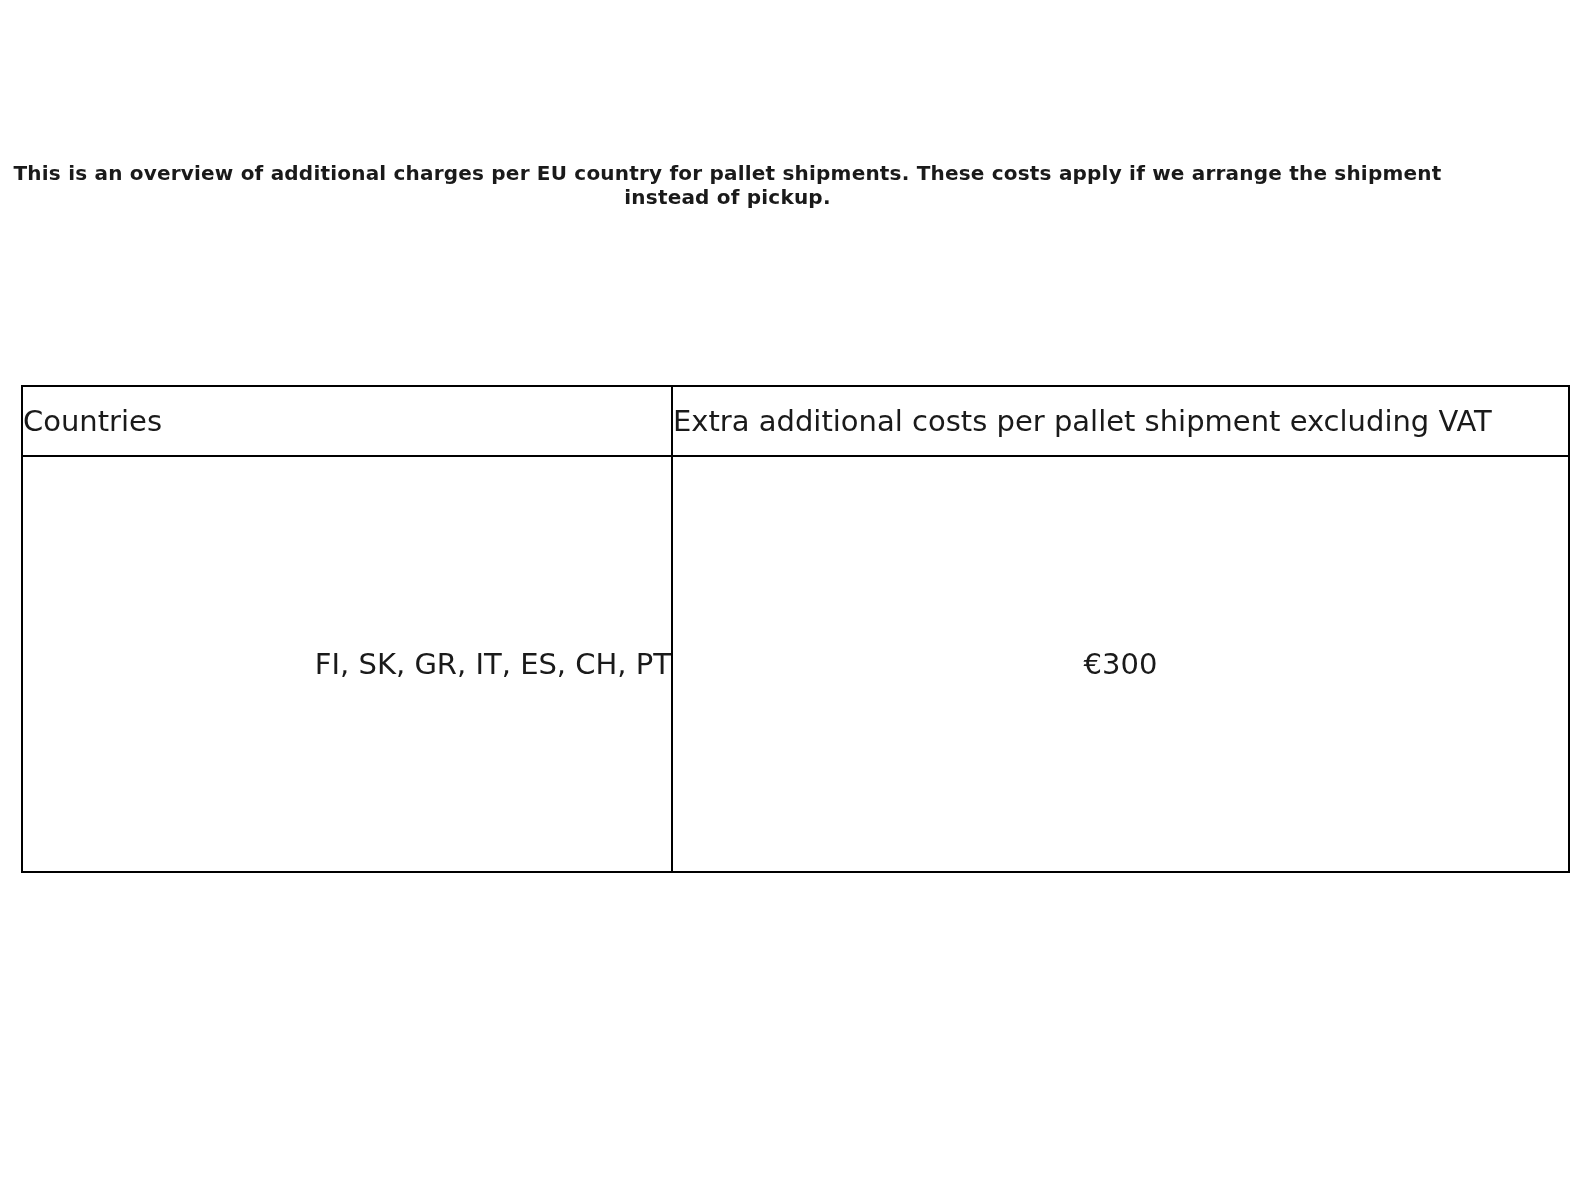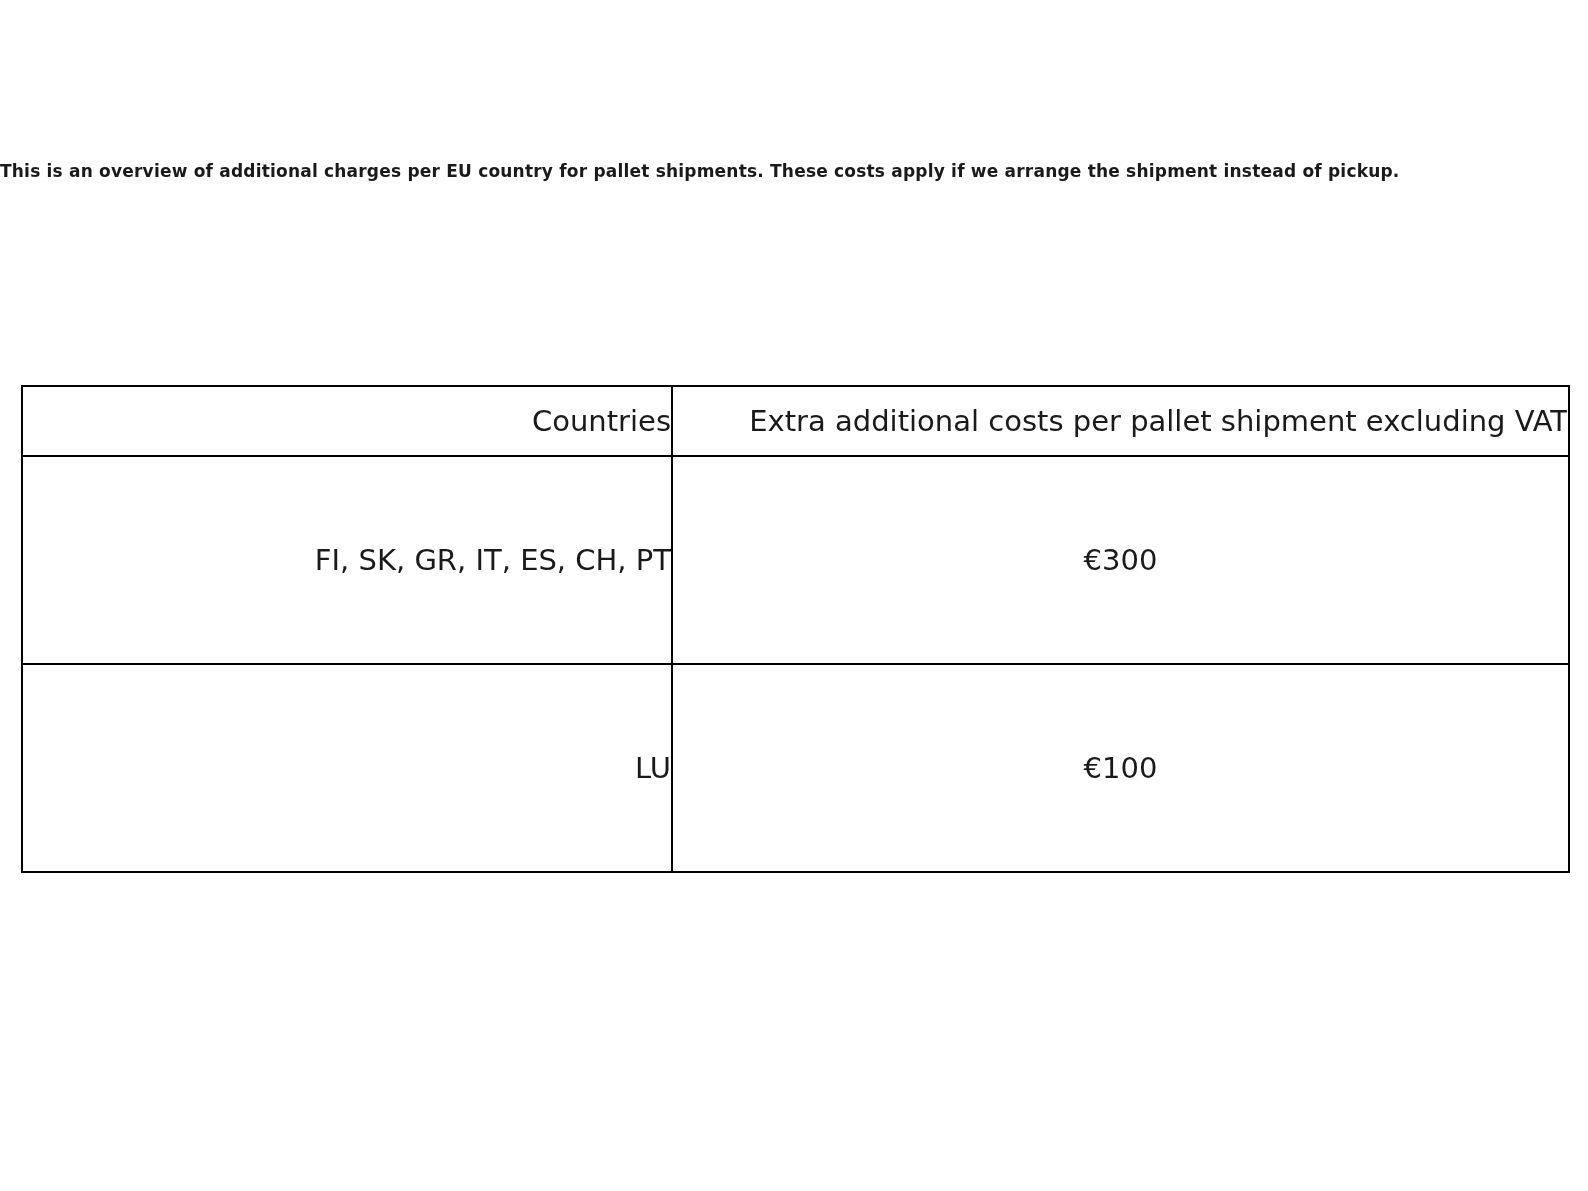--- a/index.html
+++ b/index.html
@@ -12,22 +12,22 @@
     background: #ffffff;
     font-family: "DejaVu Sans", sans-serif;
     position: relative;
     overflow: hidden;
   }
   .intro {
     position: absolute;
     top: 161px;
     left: 0;
     width: 1455px;
-    text-align: left;
-    font-size: 17px;
+    text-align: center;
+    font-size: 20px;
     font-weight: bold;
     color: #1a1a1a;
     letter-spacing: 0.2px;
   }
   table.charges {
     position: absolute;
     left: 21px;
     top: 385px;
     width: 1547px;
     height: 488px;
@@ -41,21 +41,21 @@
     border: 2px solid #000000;
     font-size: 29px;
     font-weight: normal;
     color: #1a1a1a;
     vertical-align: middle;
     white-space: nowrap;
     overflow: hidden;
     padding: 0;
   }
   table.charges tr { height: 69.7px; }
-  table.charges th { text-align: right; border-radius: 27px; }
+  table.charges th { text-align: left; border-radius: 27px; }
   td.cell-countries { text-align: right; padding-left: 64px; }
   td.cell-cost      { text-align: center; padding-left: 85px; }
 </style>
 </head>
 <body>
 
 <div class="intro">This is an overview of additional charges per EU country for pallet shipments. These costs apply if we arrange the shipment instead of pickup.</div>
 
 <table class="charges">
   <colgroup>
@@ -66,18 +66,14 @@
     <tr>
       <th>Countries</th>
       <th>Extra additional costs per pallet shipment excluding VAT</th>
     </tr>
   </thead>
   <tbody>
     <tr>
       <td class="cell-countries">FI, SK, GR, IT, ES, CH, PT</td>
       <td class="cell-cost">€300</td>
     </tr>
-    <tr>
-      <td class="cell-countries">LU</td>
-      <td class="cell-cost">€100</td>
-    </tr>
   </tbody>
 </table>
 
 </body></html>

